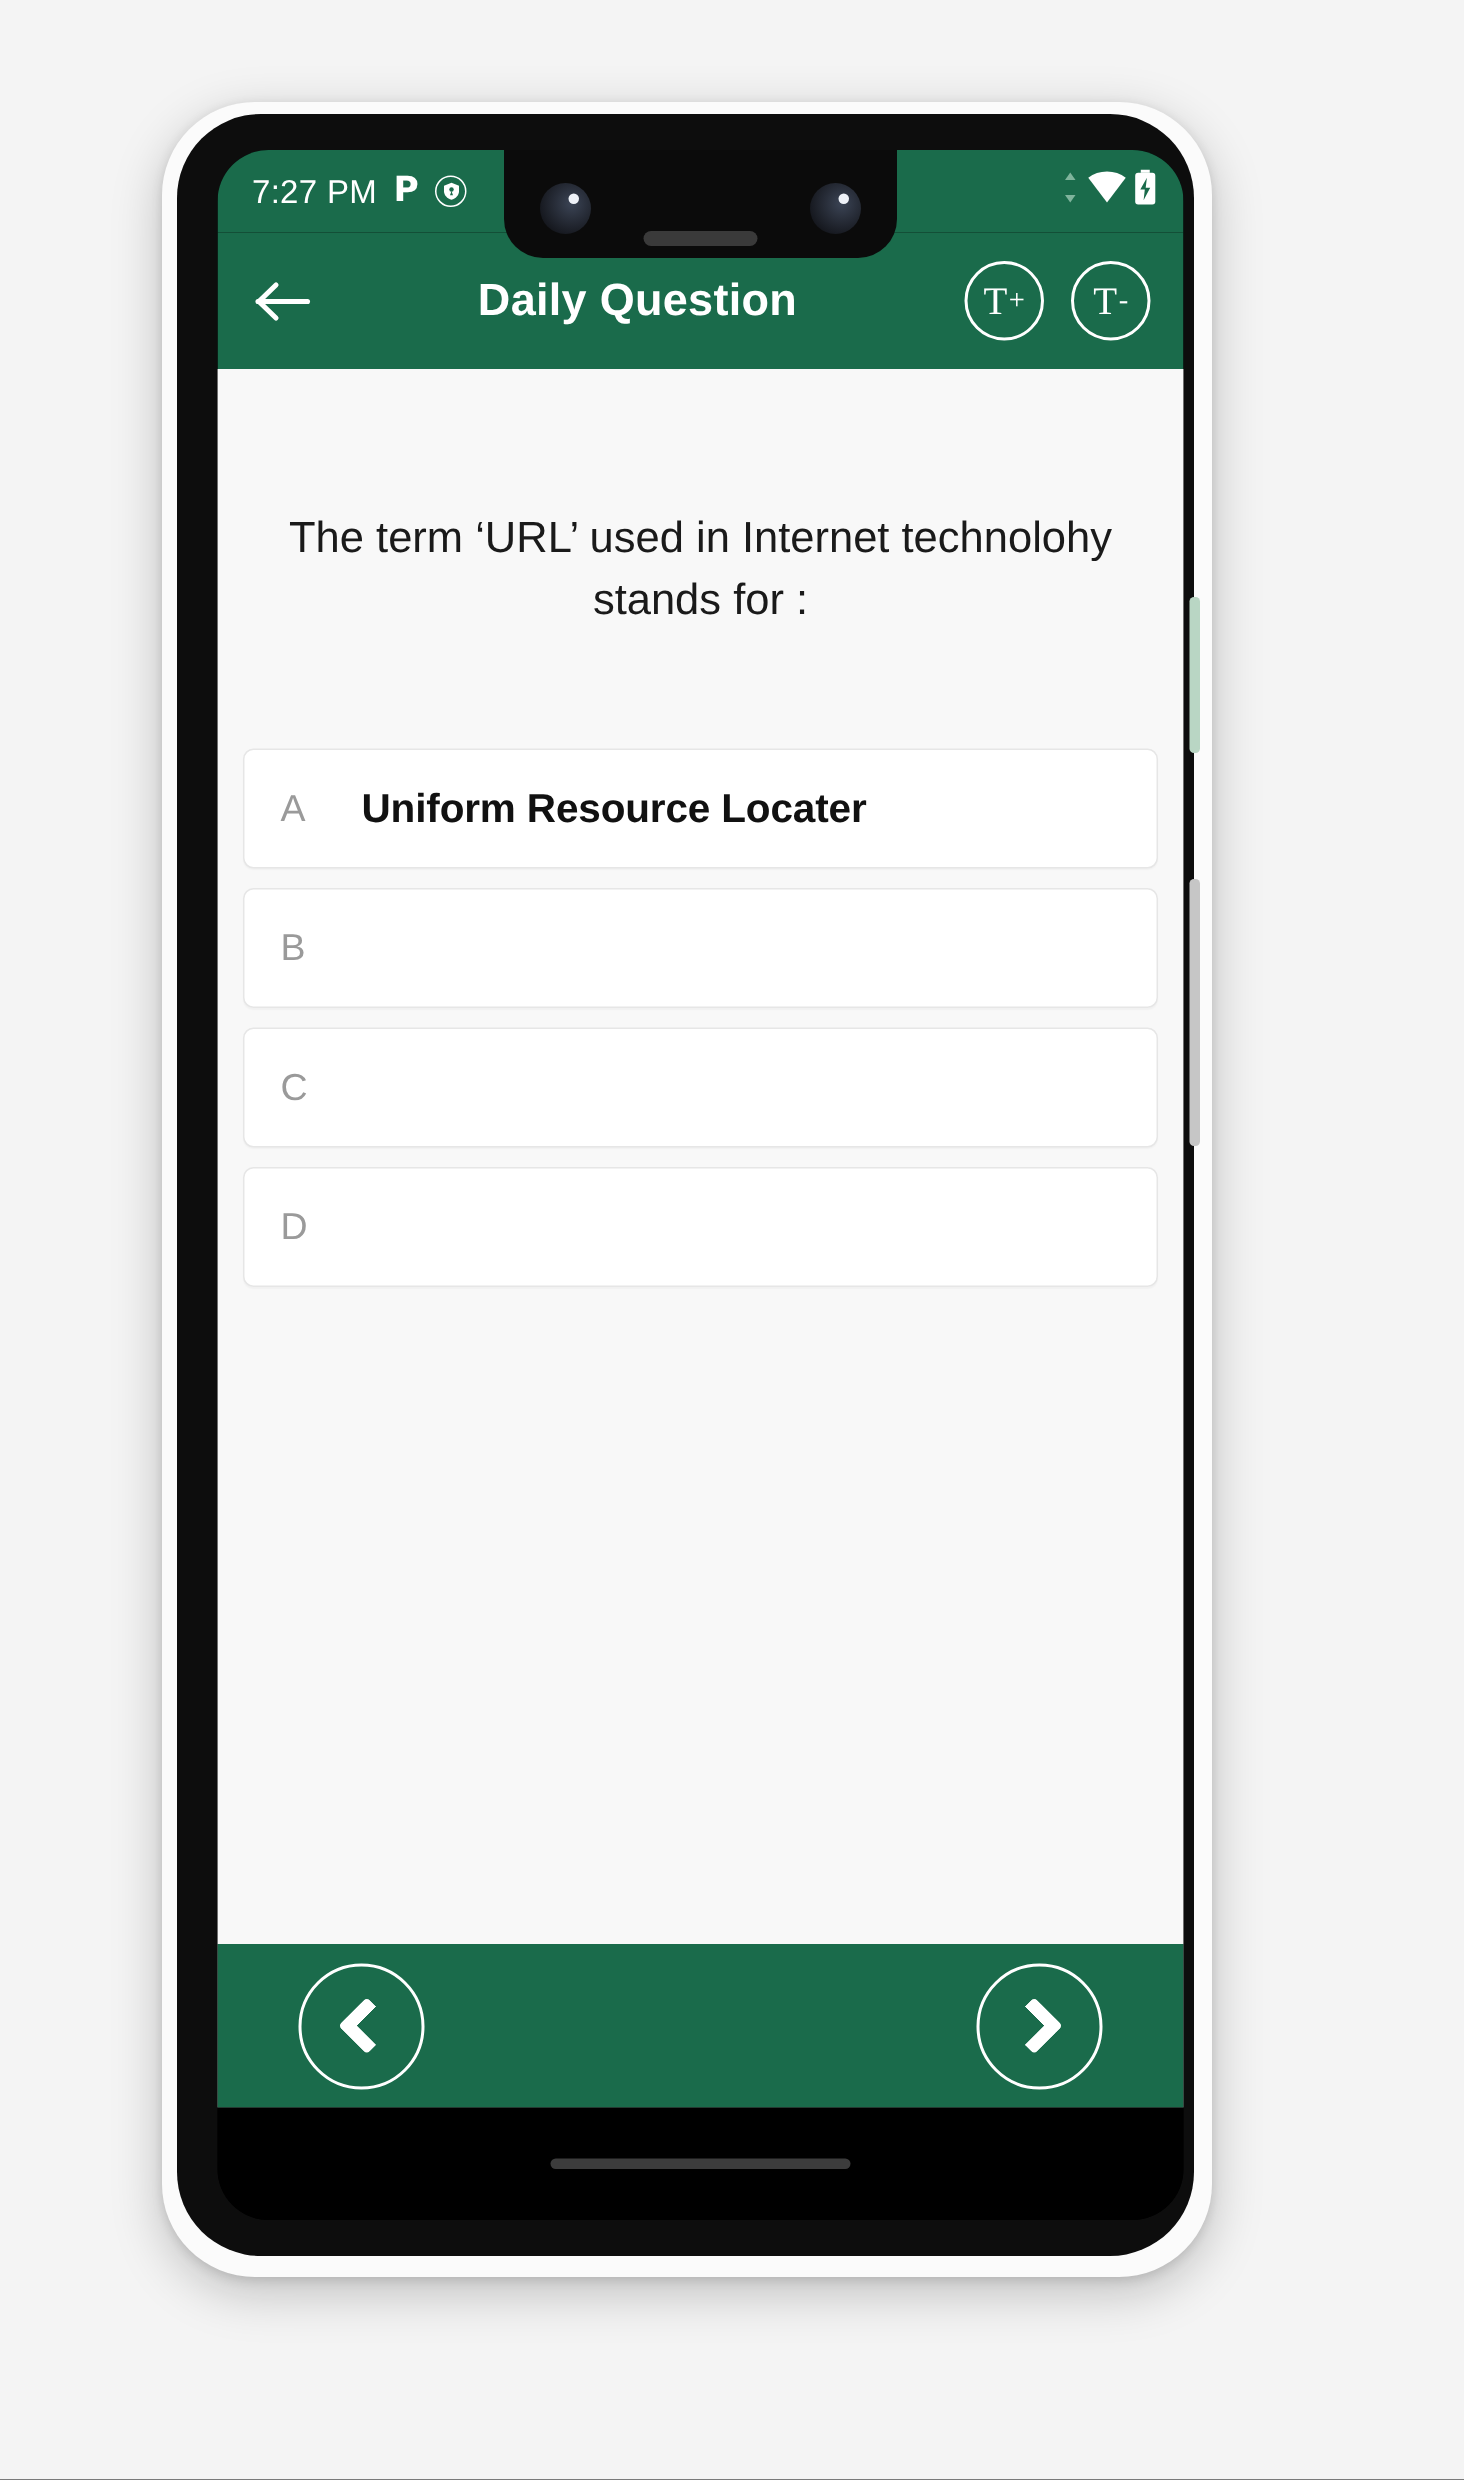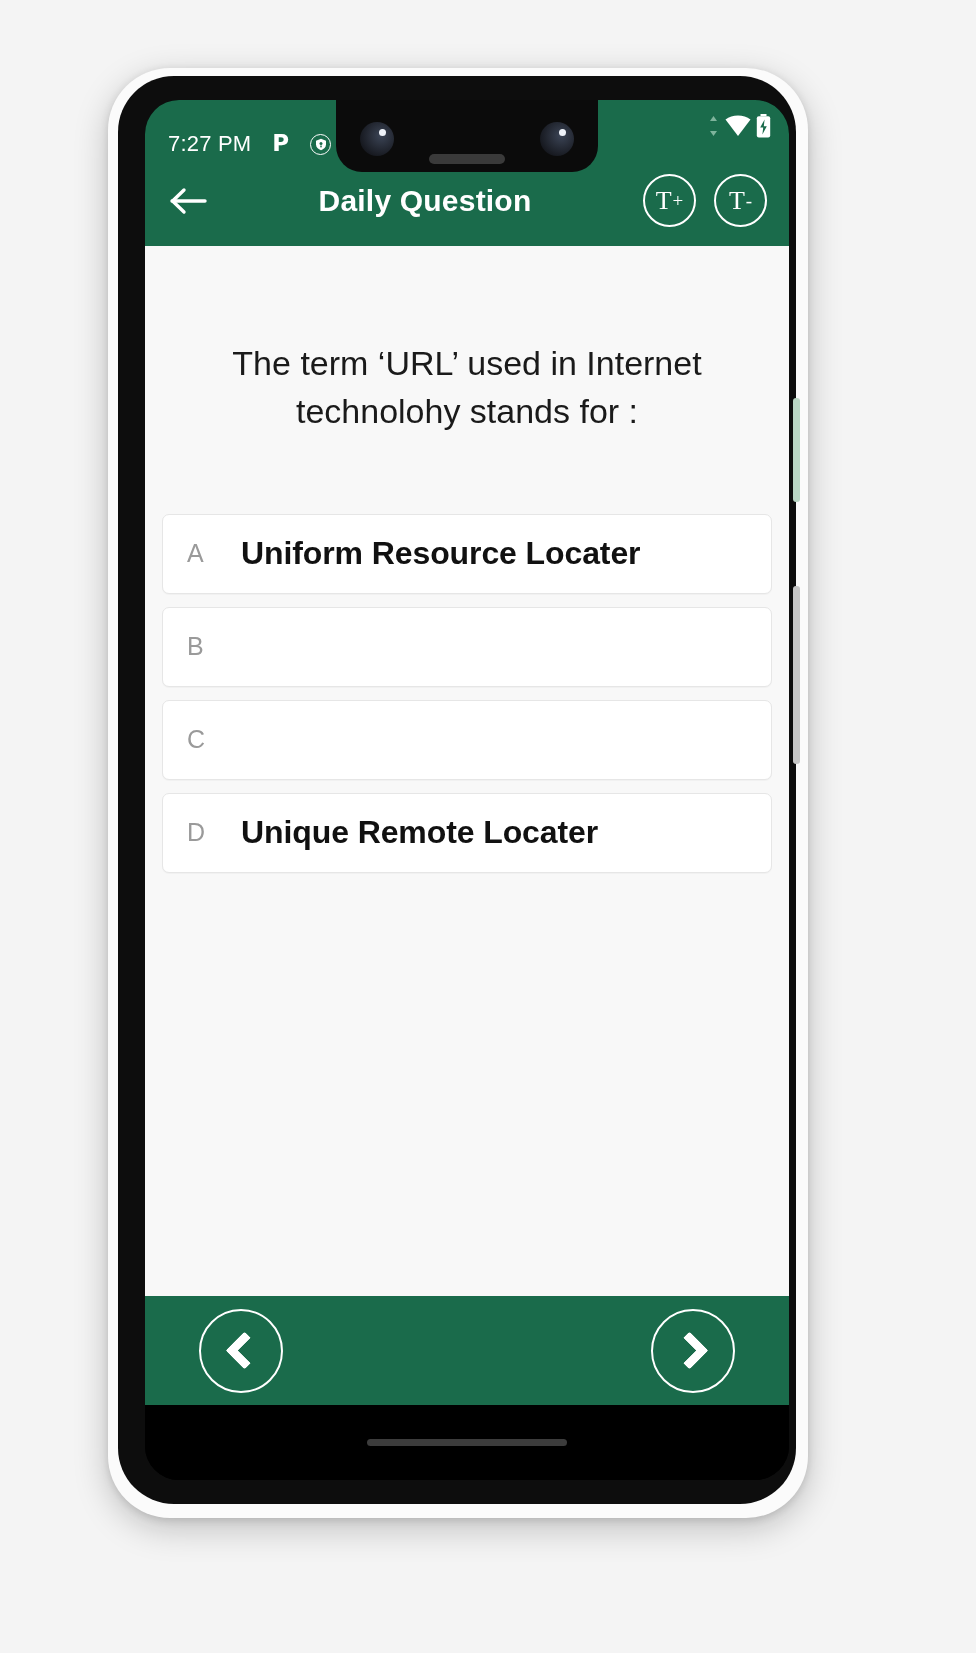--- a/index.html
+++ b/index.html
@@ -67,22 +67,22 @@
   .statusbar {
     position: relative;
     height: 55px;
     background: #1a6b4b;
     display: flex;
     align-items: center;
     color: #ffffff;
   }
   .sb-left {
     display: flex;
-    align-items: flex-end;
-    gap: 21px;
+    align-items: center;
+    gap: 11px;
     padding-left: 23px;
     height: 100%;
   }
   .sb-time {
     font-size: 22px;
     font-weight: 500;
     letter-spacing: 0.2px;
     line-height: 1;
   }
   .sb-icon-p {
@@ -195,21 +195,21 @@
   .content {
     background: #f8f8f8;
     height: 1050px;
     display: flex;
     flex-direction: column;
     position: relative;
   }
 
   .question {
     color: #1a1a1a;
-    font-size: 34px;
+    font-size: 29px;
     line-height: 1.42;
     text-align: center;
     padding: 93px 20px 0 20px;
     font-weight: normal;
   }
 
   .options {
     margin-top: 78px;
     padding: 0 17px;
     display: flex;
@@ -229,21 +229,21 @@
   }
   .option-letter {
     width: 54px;
     flex: 0 0 auto;
     color: #9a9a9a;
     font-size: 25px;
     font-weight: 500;
   }
   .option-text {
     color: #111111;
-    font-size: 32px;
+    font-size: 27px;
     font-weight: bold;
     letter-spacing: -0.1px;
   }
 
   
   .bottombar {
     background: #1a6b4b;
     height: 100%;
     flex: 1;
     display: flex;
@@ -377,21 +377,20 @@
                 <span class="option-text">Uniform Resource Locater</span>
               </div>
               <div class="option">
                 <span class="option-letter">B</span>
               </div>
               <div class="option">
                 <span class="option-letter">C</span>
               </div>
               <div class="option">
                 <span class="option-letter">D</span>
-                <span class="option-text">Unique Remote Locater</span>
               </div>
             </div>
           </div>
 
           <div class="bottombar">
             <span class="nav-btn">
               <span class="chev left"></span>
             </span>
             <span class="nav-btn">
               <span class="chev right"></span>

